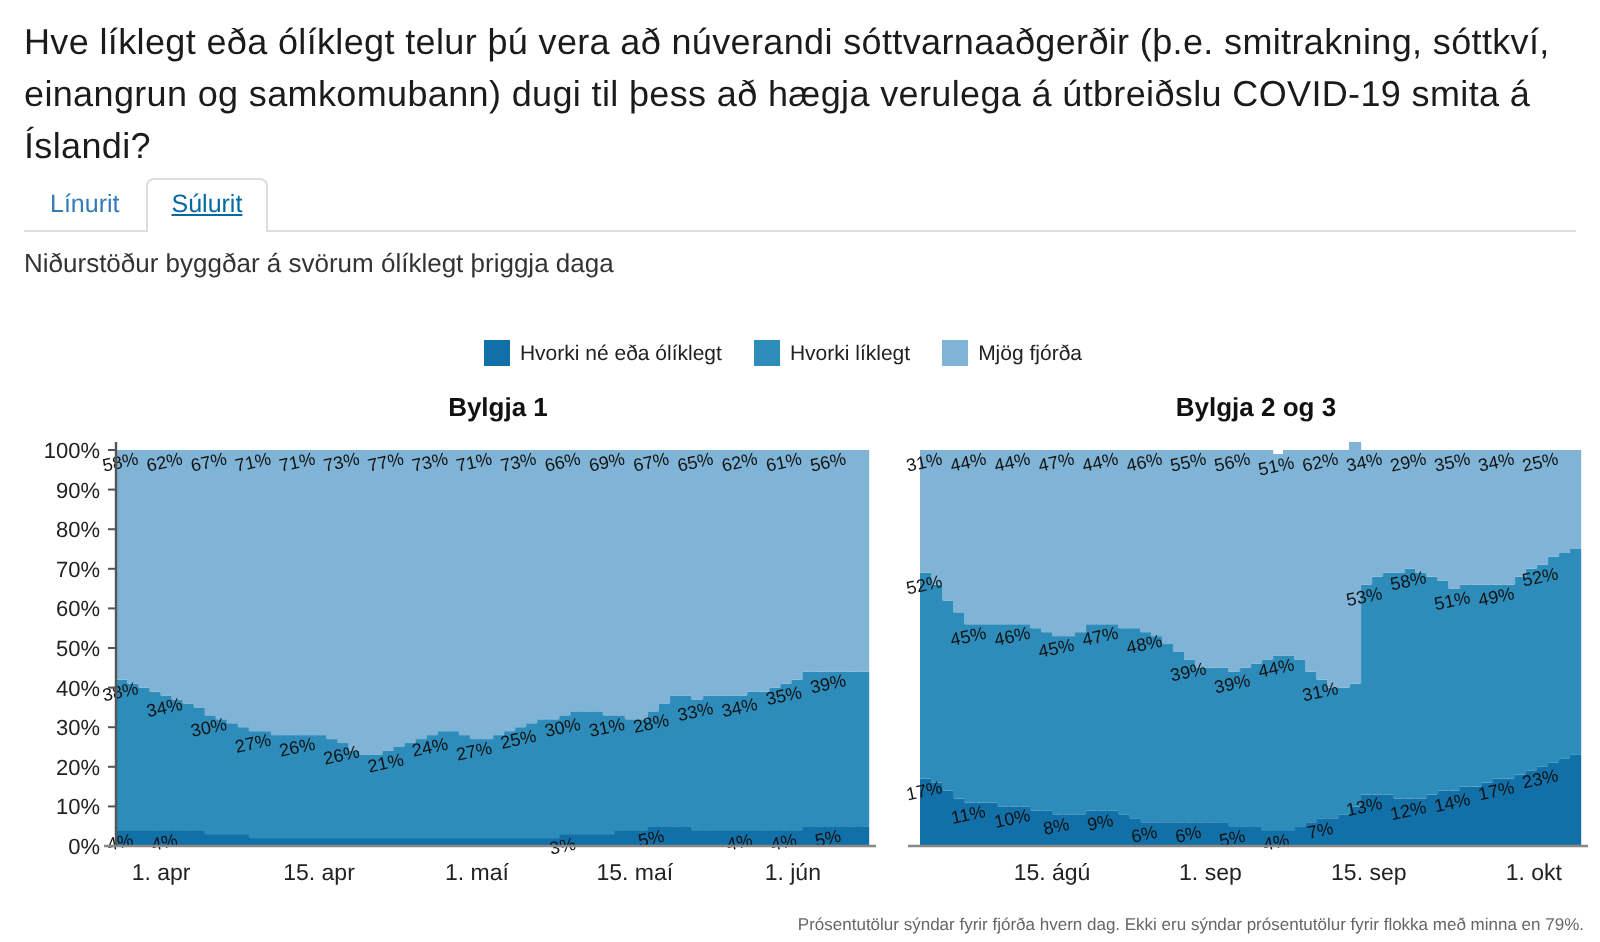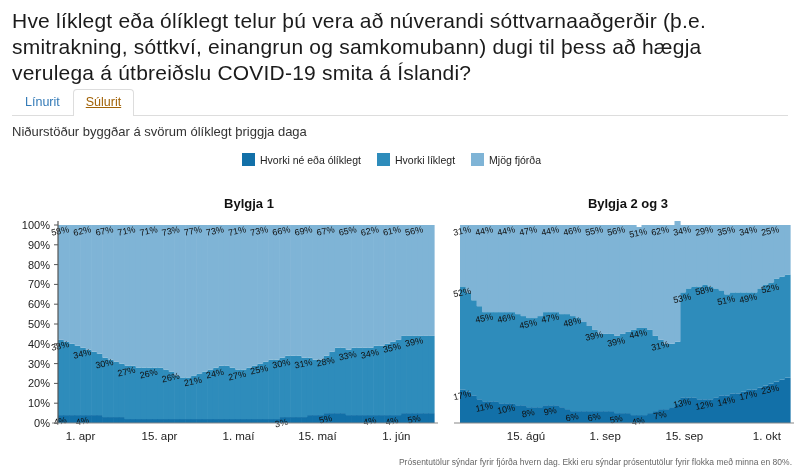--- a/index.html
+++ b/index.html
@@ -18,21 +18,21 @@
     height: 471px;
     background: #ffffff;
   }
 
   
   .question {
     position: absolute;
     left: 12px;
     top: 8px;
     width: 770px;
-    font-size: 21px;
+    font-size: 18px;
     line-height: 26px;
     color: #1b1b1b;
     font-weight: 400;
     letter-spacing: 0.01em;
   }
 
   
   .tabs {
     position: absolute;
     left: 12px;
@@ -49,41 +49,41 @@
     line-height: 15px;
     cursor: pointer;
     border: 1px solid transparent;
     border-bottom: none;
     margin-bottom: -1px;
     border-radius: 4px 4px 0 0;
     margin-top: 40px;
   }
   .tab.inactive { color: #337ab7; }
   .tab.active {
-    color: #a16207;
+    color: #0369a1;
     background: #ffffff;
     border-color: #dddddd;
     border-bottom-color: #ffffff;
     text-decoration: underline;
   }
 
   
   .subtitle {
     position: absolute;
     left: 12px;
     top: 124px;
     font-size: 13px;
     color: #333333;
   }
 
   
   .legend {
     position: absolute;
     left: 0;
-    top: 153px;
+    top: 170px;
     width: 783px;
     display: flex;
     justify-content: center;
     align-items: center;
     gap: 16px;
   }
   .legend-item { display: flex; align-items: center; gap: 5px; }
   .legend-swatch { width: 13px; height: 13px; display: block; }
   .legend-label { font-size: 10.5px; color: #222222; }
 
@@ -695,15 +695,15 @@
             <text x="82.00" y="219.00" text-anchor="middle" font-size="11.5" font-family="&quot;Liberation Sans&quot;, sans-serif" fill="#222222">15. ágú</text>
             <text x="161.20" y="219.00" text-anchor="middle" font-size="11.5" font-family="&quot;Liberation Sans&quot;, sans-serif" fill="#222222">1. sep</text>
             <text x="240.40" y="219.00" text-anchor="middle" font-size="11.5" font-family="&quot;Liberation Sans&quot;, sans-serif" fill="#222222">15. sep</text>
             <text x="322.90" y="219.00" text-anchor="middle" font-size="11.5" font-family="&quot;Liberation Sans&quot;, sans-serif" fill="#222222">1. okt</text>
           </svg>
         </div>
     </div>
 
   </div>
 
-  <div class="footnote">Prósentutölur sýndar fyrir fjórða hvern dag. Ekki eru sýndar prósentutölur fyrir flokka með minna en 80%.</div>
+  <div class="footnote">Prósentutölur sýndar fyrir fjórða hvern dag. Ekki eru sýndar prósentutölur fyrir flokka með minna en 79%.</div>
 
 </div>
 
 </body></html>

